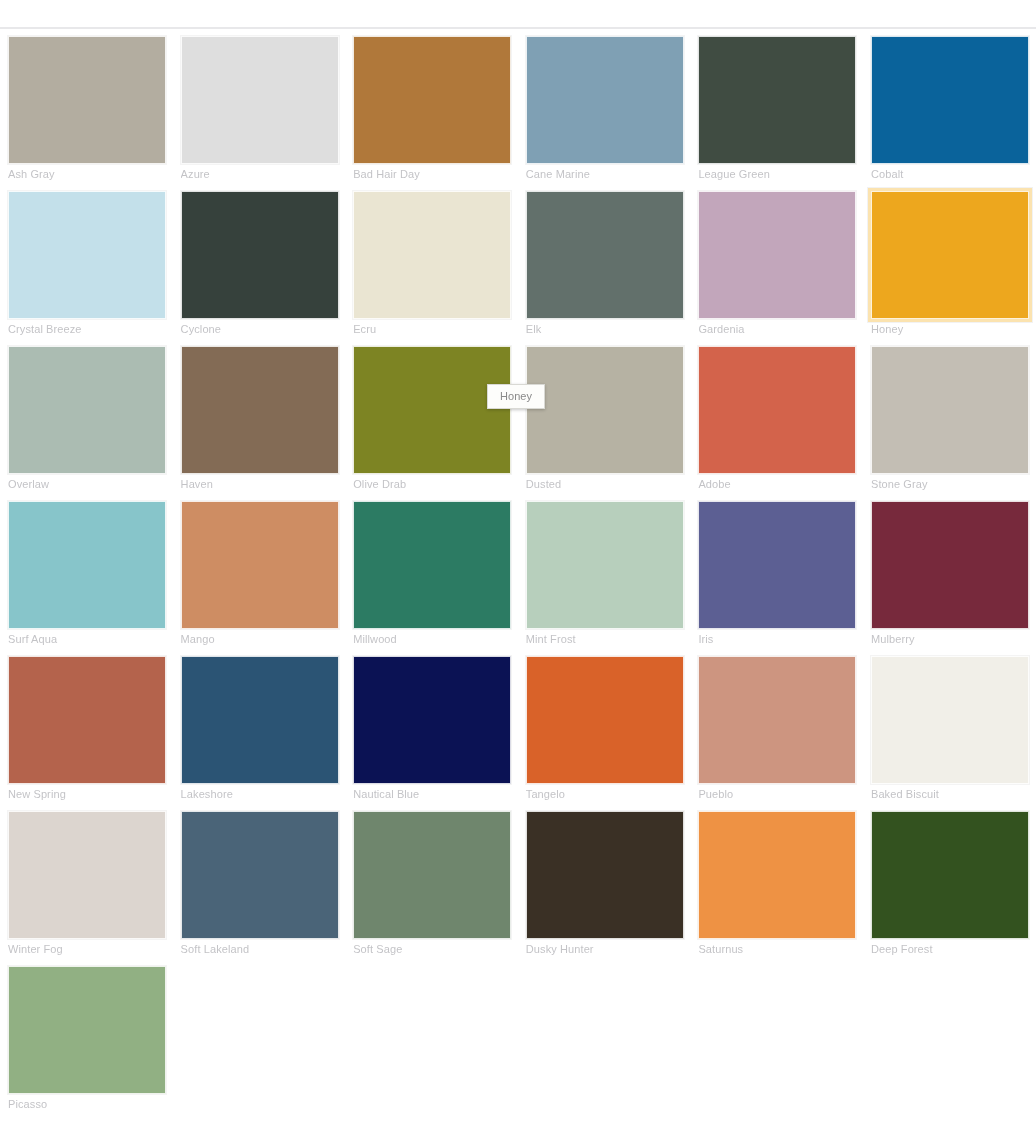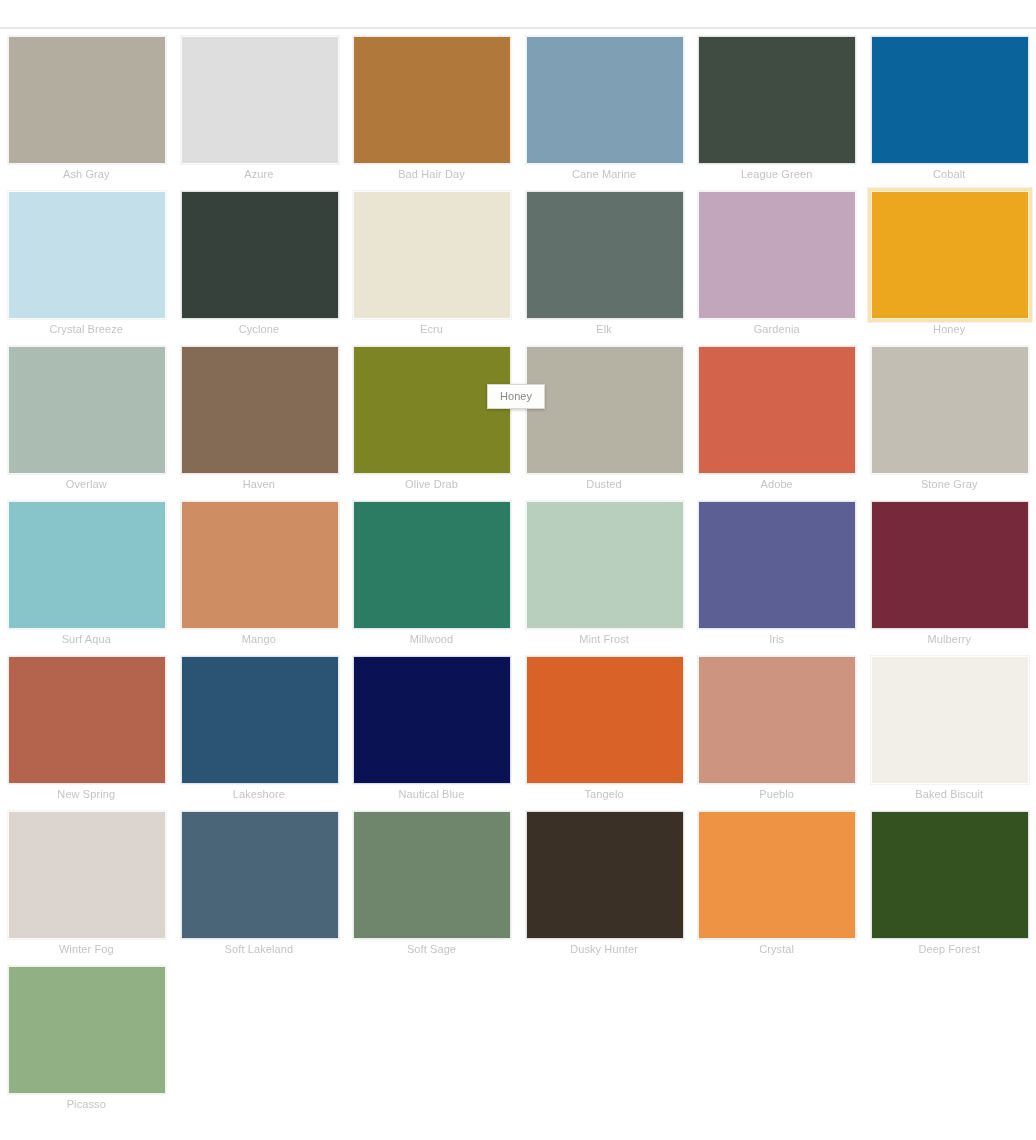--- a/index.html
+++ b/index.html
@@ -23,21 +23,20 @@
     left: 0; top: 27px;
     width: 1036px; height: 2px;
     background: #e8e8ea;
   }
   .swatch-grid {
     position: relative;
     display: grid;
     grid-template-columns: repeat(6, 172.6px);
     grid-auto-rows: 155px;
     width: 1036px;
-    text-align: center;
   }
   .swatch-cell {
     position: relative;
     padding: 6px 8px 0 8px;
   }
   .swatch-chip {
     width: 158px;
     height: 128px;
     border: 1px solid rgba(255,255,255,0.85);
     box-shadow: 0 0 0 1px rgba(0,0,0,0.045);
@@ -217,21 +216,21 @@
       <div class="swatch-cell">
         <div class="swatch-chip" style="background: rgb(111, 134, 109);"></div>
         <div class="swatch-label">Soft Sage</div>
       </div>
       <div class="swatch-cell">
         <div class="swatch-chip" style="background: rgb(58, 48, 37);"></div>
         <div class="swatch-label">Dusky Hunter</div>
       </div>
       <div class="swatch-cell">
         <div class="swatch-chip" style="background: rgb(238, 146, 68);"></div>
-        <div class="swatch-label">Crystal</div>
+        <div class="swatch-label">Saturnus</div>
       </div>
       <div class="swatch-cell">
         <div class="swatch-chip" style="background: rgb(51, 82, 31);"></div>
         <div class="swatch-label">Deep Forest</div>
       </div>
       <div class="swatch-cell">
         <div class="swatch-chip" style="background: rgb(145, 176, 131);"></div>
         <div class="swatch-label">Picasso</div>
       </div>
     </div>

